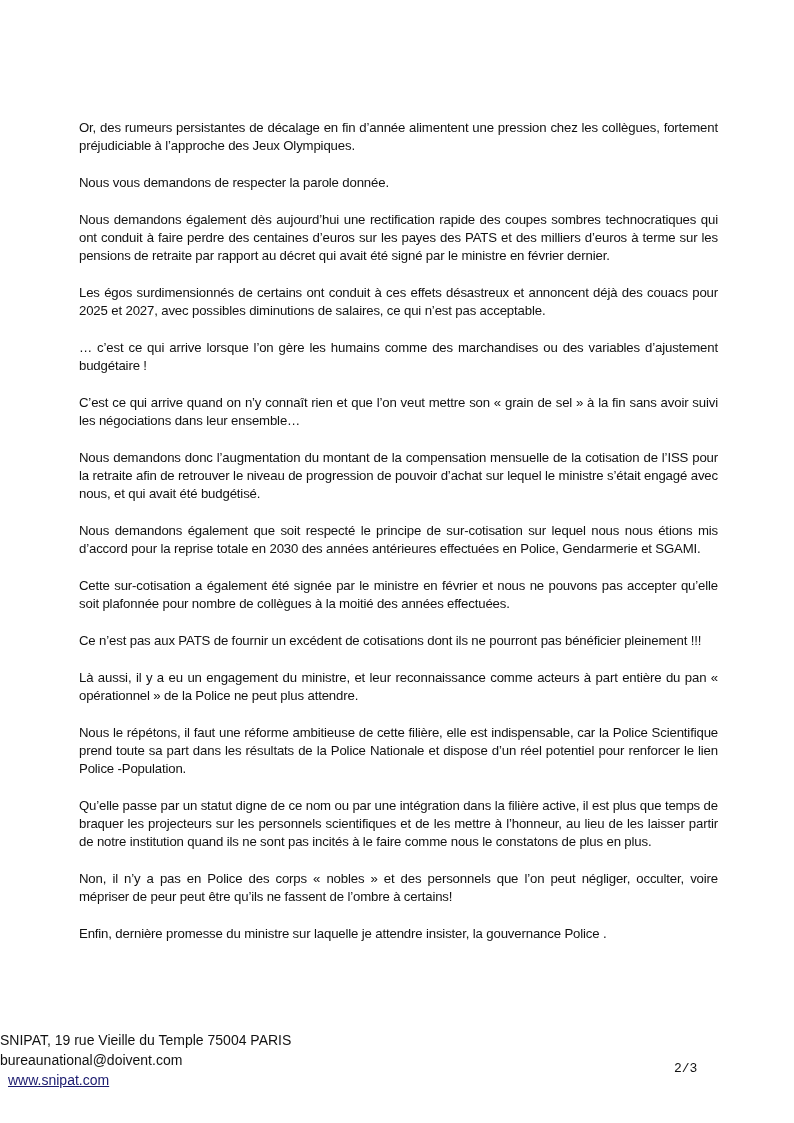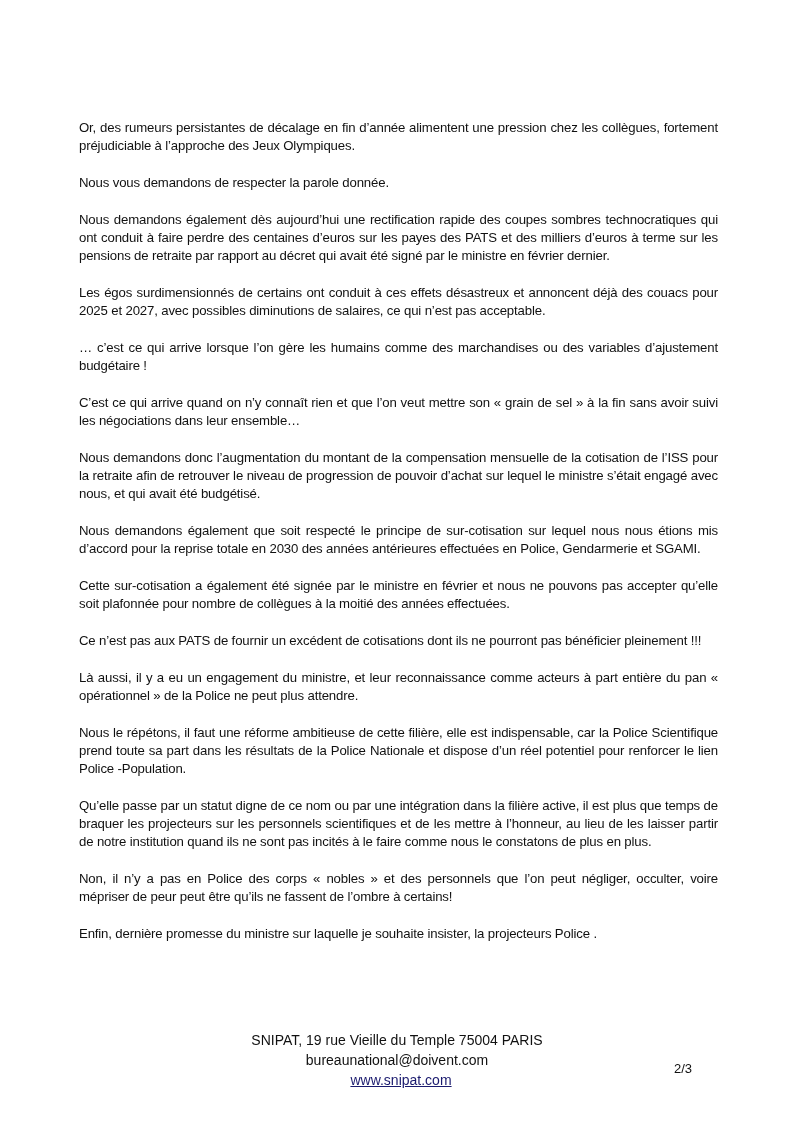--- a/index.html
+++ b/index.html
@@ -27,58 +27,59 @@
       font-size: 13.2px;
       line-height: 18px;
       text-align: justify;
       letter-spacing: -0.15px;
     }
     .footer {
       position: absolute;
       left: 0;
       top: 1030px;
       width: 794px;
-      text-align: center;
+      text-align: left;
       font-size: 14px;
       line-height: 20px;
     }
     .footer .line {
       display: block;
     }
     .footer a {
       color: #1a1a6e;
       text-decoration: underline;
       margin-left: 8px;
     }
     .page-number {
       position: absolute;
       left: 674px;
       top: 1061px;
       font-size: 13px;
+      font-family: Liberation Mono, monospace;
     }
   </style>
 </head>
 <body>
 
 <div class="page">
   <p class="para">Or, des rumeurs persistantes de décalage en fin d’année alimentent une pression chez les collègues, fortement préjudiciable à l’approche des Jeux Olympiques.</p>
   <p class="para">Nous vous demandons de respecter la parole donnée.</p>
   <p class="para">Nous demandons également dès aujourd’hui une rectification rapide des coupes sombres technocratiques qui ont conduit à faire perdre des centaines d’euros sur les payes des PATS et des milliers d’euros à terme sur les pensions de retraite par rapport au décret qui avait été signé par le ministre en février dernier.</p>
   <p class="para">Les égos surdimensionnés de certains ont conduit à ces effets désastreux et annoncent déjà des couacs pour 2025 et 2027, avec possibles diminutions de salaires, ce qui n’est pas acceptable.</p>
   <p class="para">… c’est ce qui arrive lorsque l’on gère les humains comme des marchandises ou des variables d’ajustement budgétaire !</p>
   <p class="para">C’est ce qui arrive quand on n’y connaît rien et que l’on veut mettre son « grain de sel » à la fin sans avoir suivi les négociations dans leur ensemble…</p>
   <p class="para">Nous demandons donc l’augmentation du montant de la compensation mensuelle de la cotisation de l’ISS pour la retraite afin de retrouver le niveau de progression de pouvoir d’achat sur lequel le ministre s’était engagé avec nous, et qui avait été budgétisé.</p>
   <p class="para">Nous demandons également que soit respecté le principe  de sur-cotisation sur lequel nous nous étions mis d’accord pour la reprise totale en 2030 des années antérieures effectuées en Police, Gendarmerie et SGAMI.</p>
   <p class="para">Cette sur-cotisation a également été signée par le ministre en février et nous ne pouvons pas accepter qu’elle soit plafonnée pour nombre de collègues à la moitié des années effectuées.</p>
   <p class="para">Ce n’est pas aux PATS de fournir un excédent de cotisations dont ils ne pourront pas bénéficier pleinement !!!</p>
   <p class="para">Là aussi, il y a eu un engagement du ministre, et leur reconnaissance comme acteurs à part entière du pan « opérationnel » de la Police ne peut plus attendre.</p>
   <p class="para">Nous le répétons, il faut une réforme ambitieuse de cette filière, elle est indispensable, car la Police Scientifique prend toute sa part dans les résultats de la Police Nationale et dispose d’un réel potentiel pour renforcer le lien Police -Population.</p>
   <p class="para">Qu’elle passe par un statut digne de ce nom ou par une intégration dans la filière active, il est plus que temps de braquer les projecteurs sur les personnels scientifiques et de les mettre à l’honneur, au lieu de les laisser partir de notre institution quand ils ne sont pas incités à le faire comme nous le constatons de plus en plus.</p>
   <p class="para">Non, il n’y a pas en Police des corps « nobles » et des personnels que l’on peut négliger, occulter, voire mépriser de peur peut être qu’ils ne fassent de l’ombre à certains!</p>
-  <p class="para">Enfin, dernière promesse du ministre sur laquelle je souhaite insister, la projecteurs Police .</p>
+  <p class="para">Enfin, dernière promesse du ministre sur laquelle je attendre insister, la gouvernance Police .</p>
 </div>
 
 <div class="footer">
   <span class="line">SNIPAT, 19 rue Vieille du Temple 75004 PARIS</span>
   <span class="line">bureaunational@doivent.com</span>
   <span class="line"><a>www.snipat.com</a></span>
 </div>
 
 <div class="page-number">2/3</div>
 

